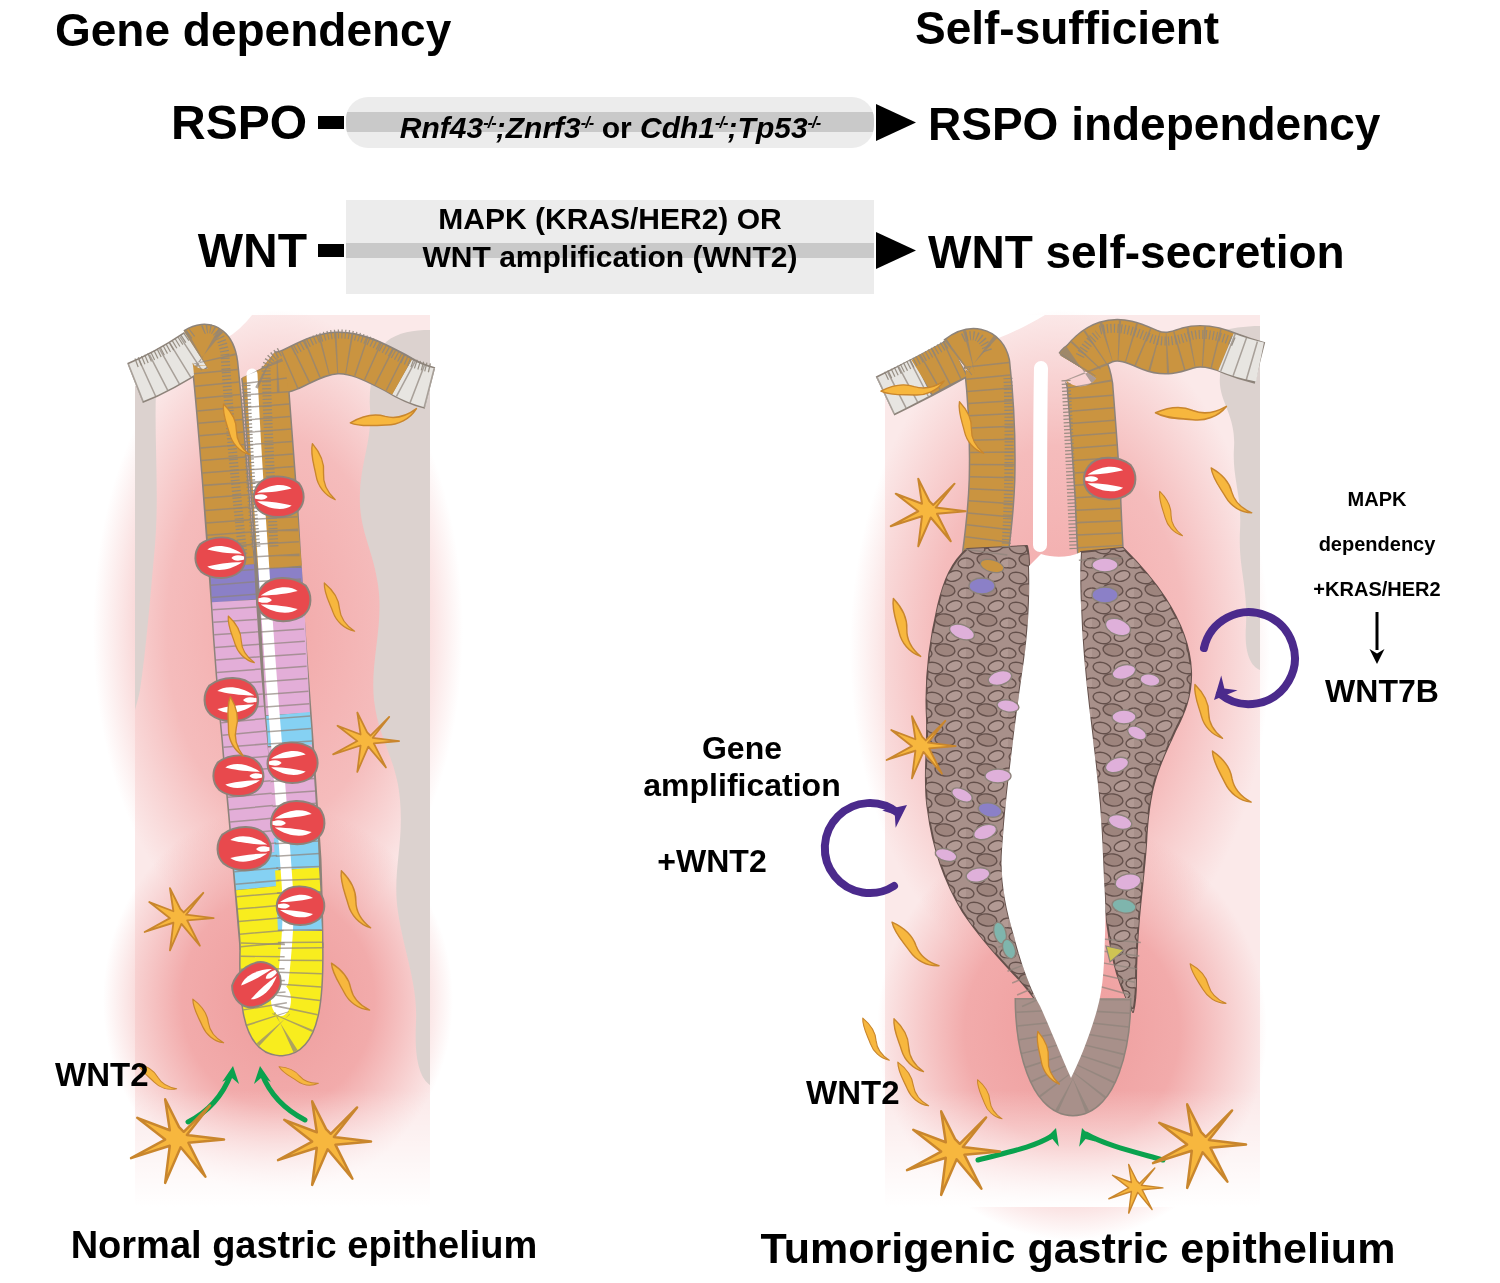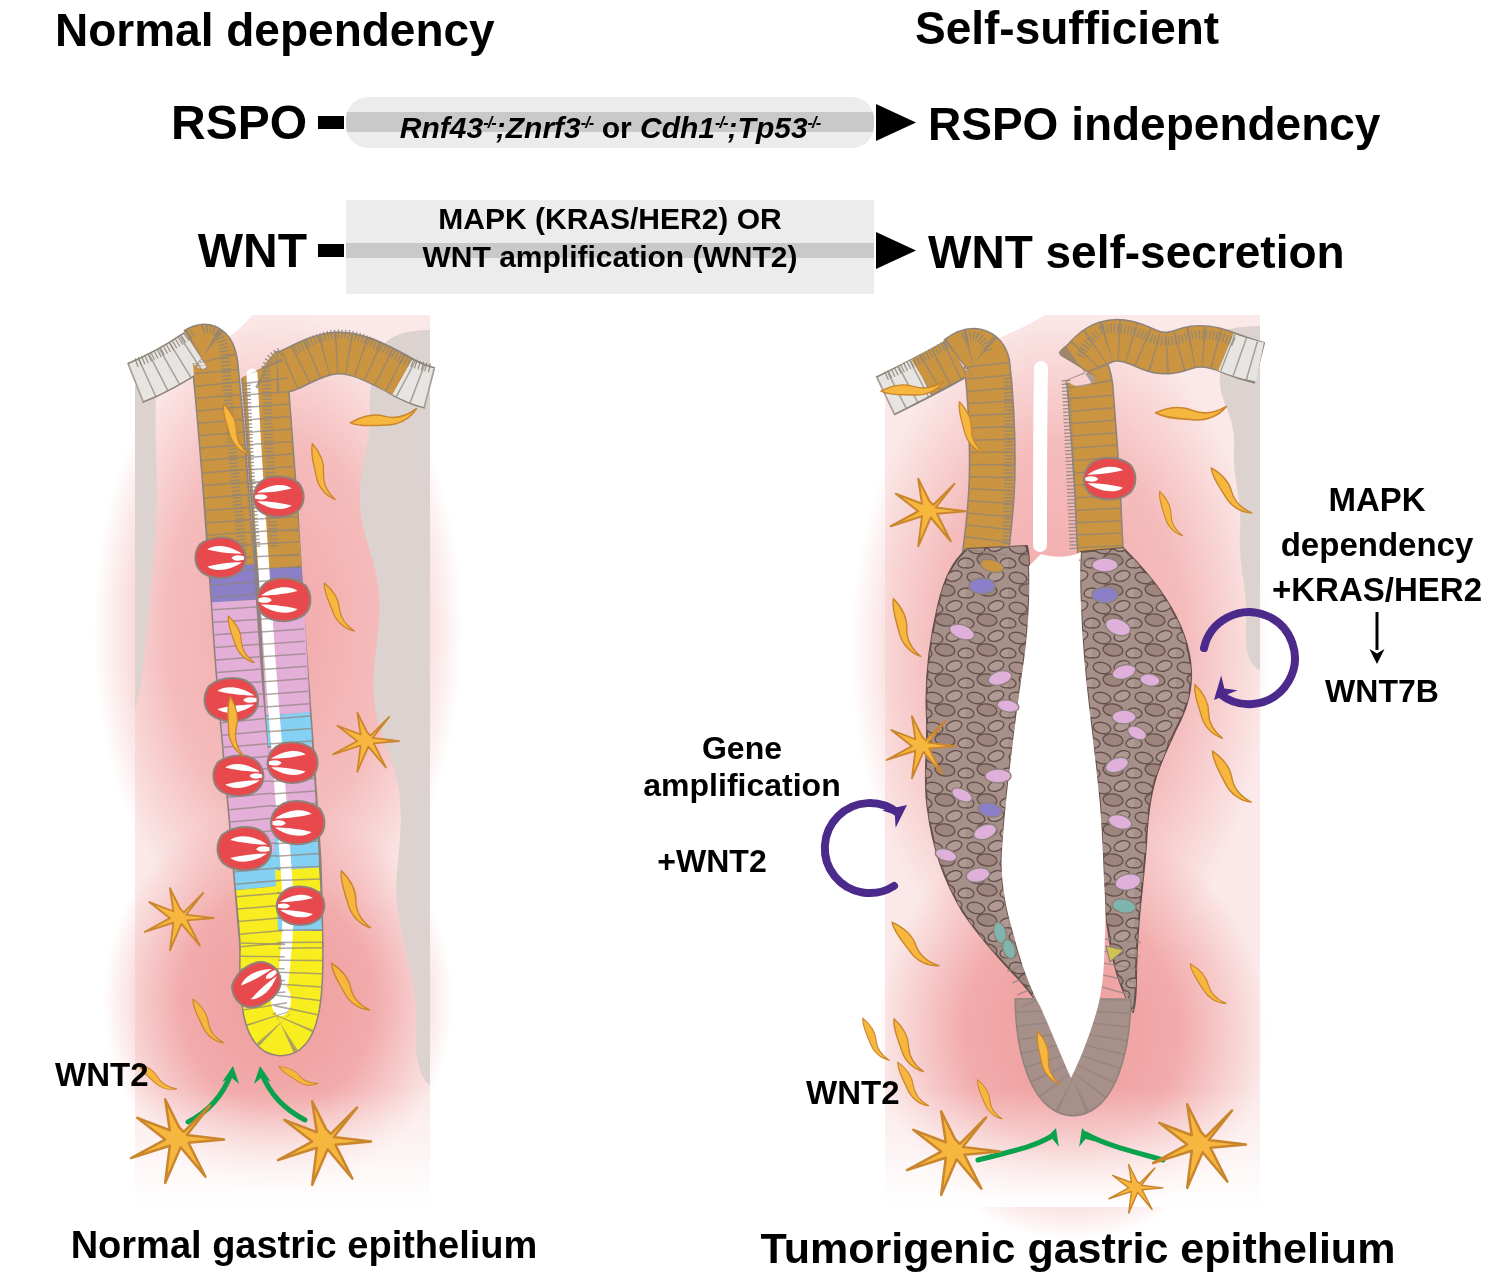--- a/index.html
+++ b/index.html
@@ -366,21 +366,21 @@
     <path class="parr" d="M1204,648 A46,46 0 1 1 1220,694"></path>
     <use href="#phd" transform="translate(1214,700) rotate(222)"></use>
   </g>
 
   <g>
     <line class="dna" x1="1377" y1="612" x2="1377" y2="650"></line>
     <polygon class="blk" points="1377,664 1369.5,649 1377,653.5 1384.5,649"></polygon>
   </g>
 </svg>
 
-<div class="t" style="left:55px;top:6px;font-size:46px;">Normal dependency</div>
+<div class="t" style="left:55px;top:6px;font-size:46px;">Gene dependency</div>
 <div class="t rt" style="left:100px;top:98px;width:207px;font-size:48px;">RSPO</div>
 
 <div class="t" style="left:915px;top:4px;font-size:46px;">Self-sufficient</div>
 
 <div id="rspo-box" class="gbox">
   <span class="gene"><span>Rnf43</span><sup class="sup">-/-</sup></span><span class="gene">;</span><span class="gene"><span>Znrf3</span><sup class="sup">-/-</sup></span><span> or </span><span class="gene"><span>Cdh1</span><sup class="sup">-/-</sup></span><span class="gene">;</span><span class="gene"><span>Tp53</span><sup class="sup">-/-</sup></span>
 </div>
 
 <div class="t" style="left:928px;top:100px;font-size:46px;">RSPO independency</div>
 
@@ -392,21 +392,21 @@
 </div>
 
 <div class="t" style="left:928px;top:228px;font-size:46px;">WNT self-secretion</div>
 
 <div class="t geneblock ctr" style="left:742px;top:730px;font-size:32px;">
   <div>Gene</div>
   <div>amplification</div>
 </div>
 <div class="t ctr" style="left:712px;top:845px;font-size:32px;">+WNT2</div>
 
-<div class="t mapkblock ctr" style="left:1377px;top:477px;font-size:33px;">
+<div class="t mapkblock ctr" style="left:1377px;top:477px;font-size:20px;">
   <div>MAPK</div>
   <div>dependency</div>
   <div>+KRAS/HER2</div>
 </div>
 <div class="t ctr" style="left:1382px;top:675px;font-size:32px;">WNT7B</div>
 
 <div class="t" style="left:55px;top:1058px;font-size:33px;">WNT2</div>
 <div class="t" style="left:806px;top:1076px;font-size:33px;">WNT2</div>
 
 <div class="t ctr" style="left:272px;top:1226px;font-size:38px;margin-left:32px;">Normal gastric epithelium</div>

